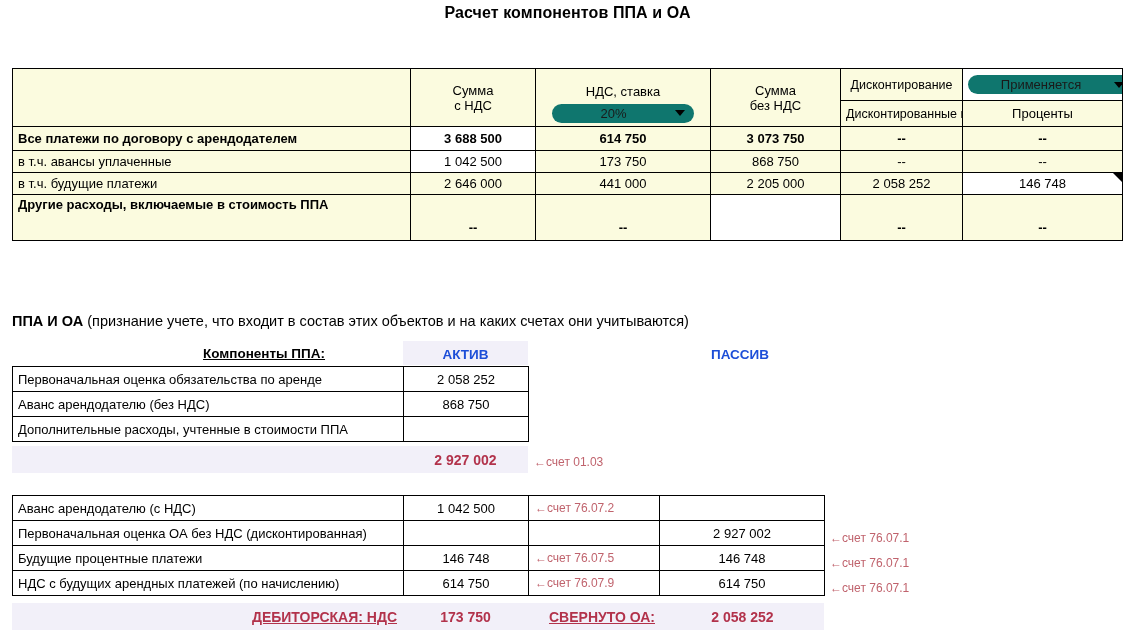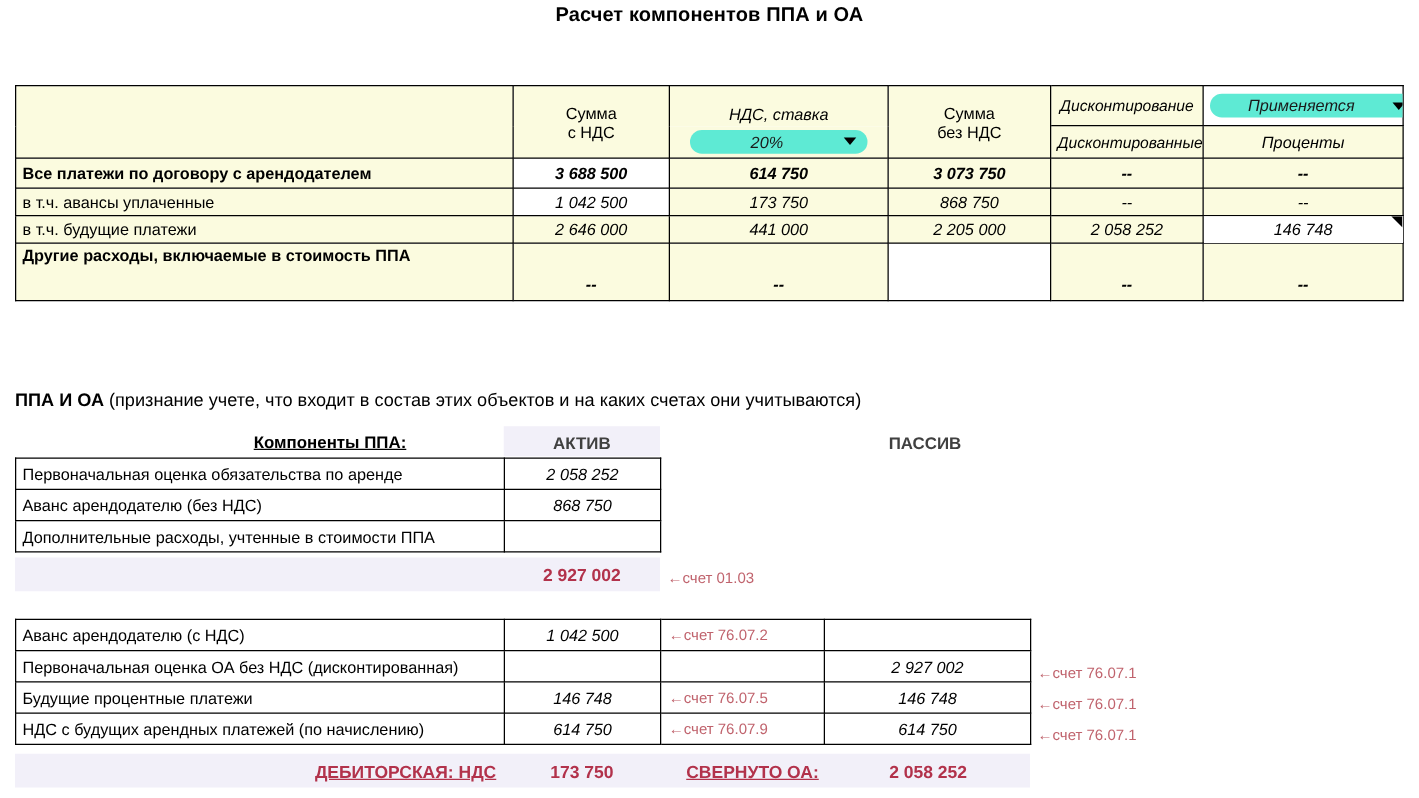--- a/index.html
+++ b/index.html
@@ -49,35 +49,35 @@
     border: 1px solid #000000;
     padding: 0 5px;
     vertical-align: middle;
     background: #fbfbdf;
     overflow: hidden;
     white-space: nowrap;
   }
   .tbl td.cream   { background: #fbfbdf; margin-top: 24px; }
   .tbl td.white   { background: #ffffff; }
 
-  .c  { text-align: center; font-style: italic; }
+  .c  { text-align: center; }
   .l  { text-align: left; }
   .b  { font-weight: bold; }
   .wrap { white-space: normal; line-height: 1.12; }
 
   
   .hdr-label { text-align: center; vertical-align: bottom; padding-bottom: 4px; }
   .hdr-label .l2 { display:block; }
 
   
   .dd {
     display: inline-flex;
     align-items: center;
     justify-content: space-between;
-    background: #5eead4;
+    background: #0f766e;
     border-radius: 11px;
     height: 19px;
     padding: 0 9px 0 10px;
     font-size: 13px;
     color: #1a1a1a;
     cursor: pointer;
     white-space: nowrap;
     box-sizing: border-box;
   }
   .dd .lbl { flex: 1 1 auto; text-align: center; }
@@ -117,21 +117,21 @@
   }
   .sum-value {
     position: absolute;
     color: #b2324b;
     font-weight: bold;
     font-size: 14px;
     white-space: nowrap;
   }
   .colhdr {
     position: absolute;
-    color: #404040;
+    color: #1d4ed8;
     font-weight: bold;
     font-size: 13.5px;
     white-space: nowrap;
     text-align: center;
   }
   .comp-head {
     position: absolute;
     font-weight: bold;
     font-size: 13.5px;
     text-decoration: underline;

